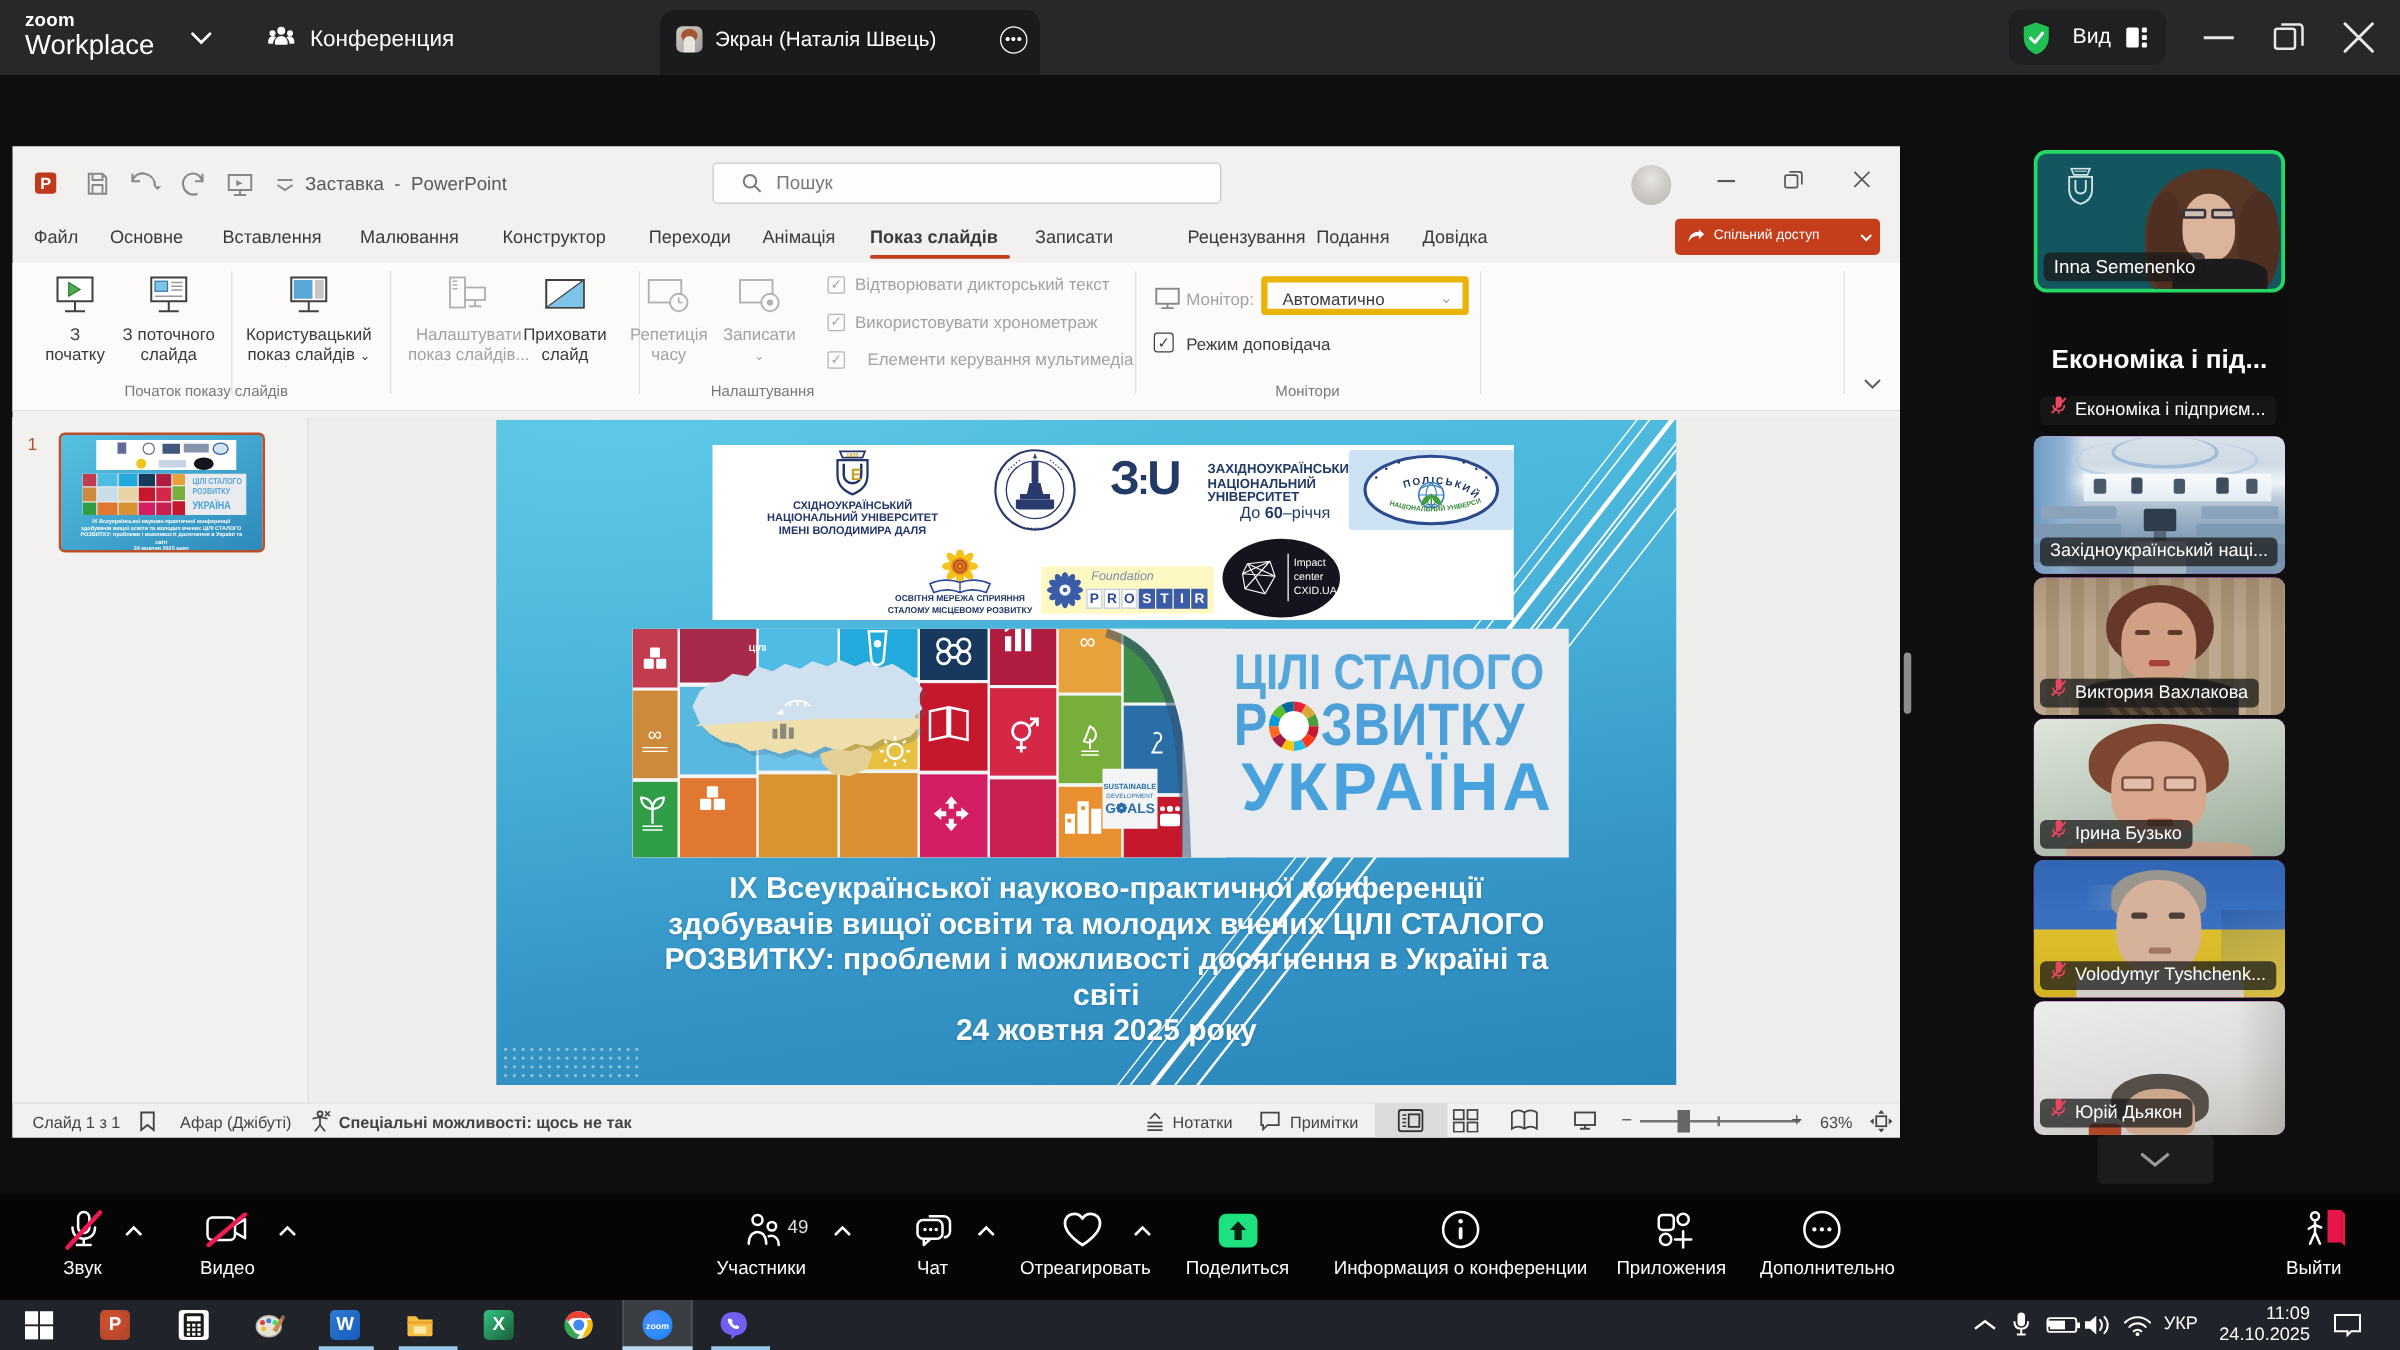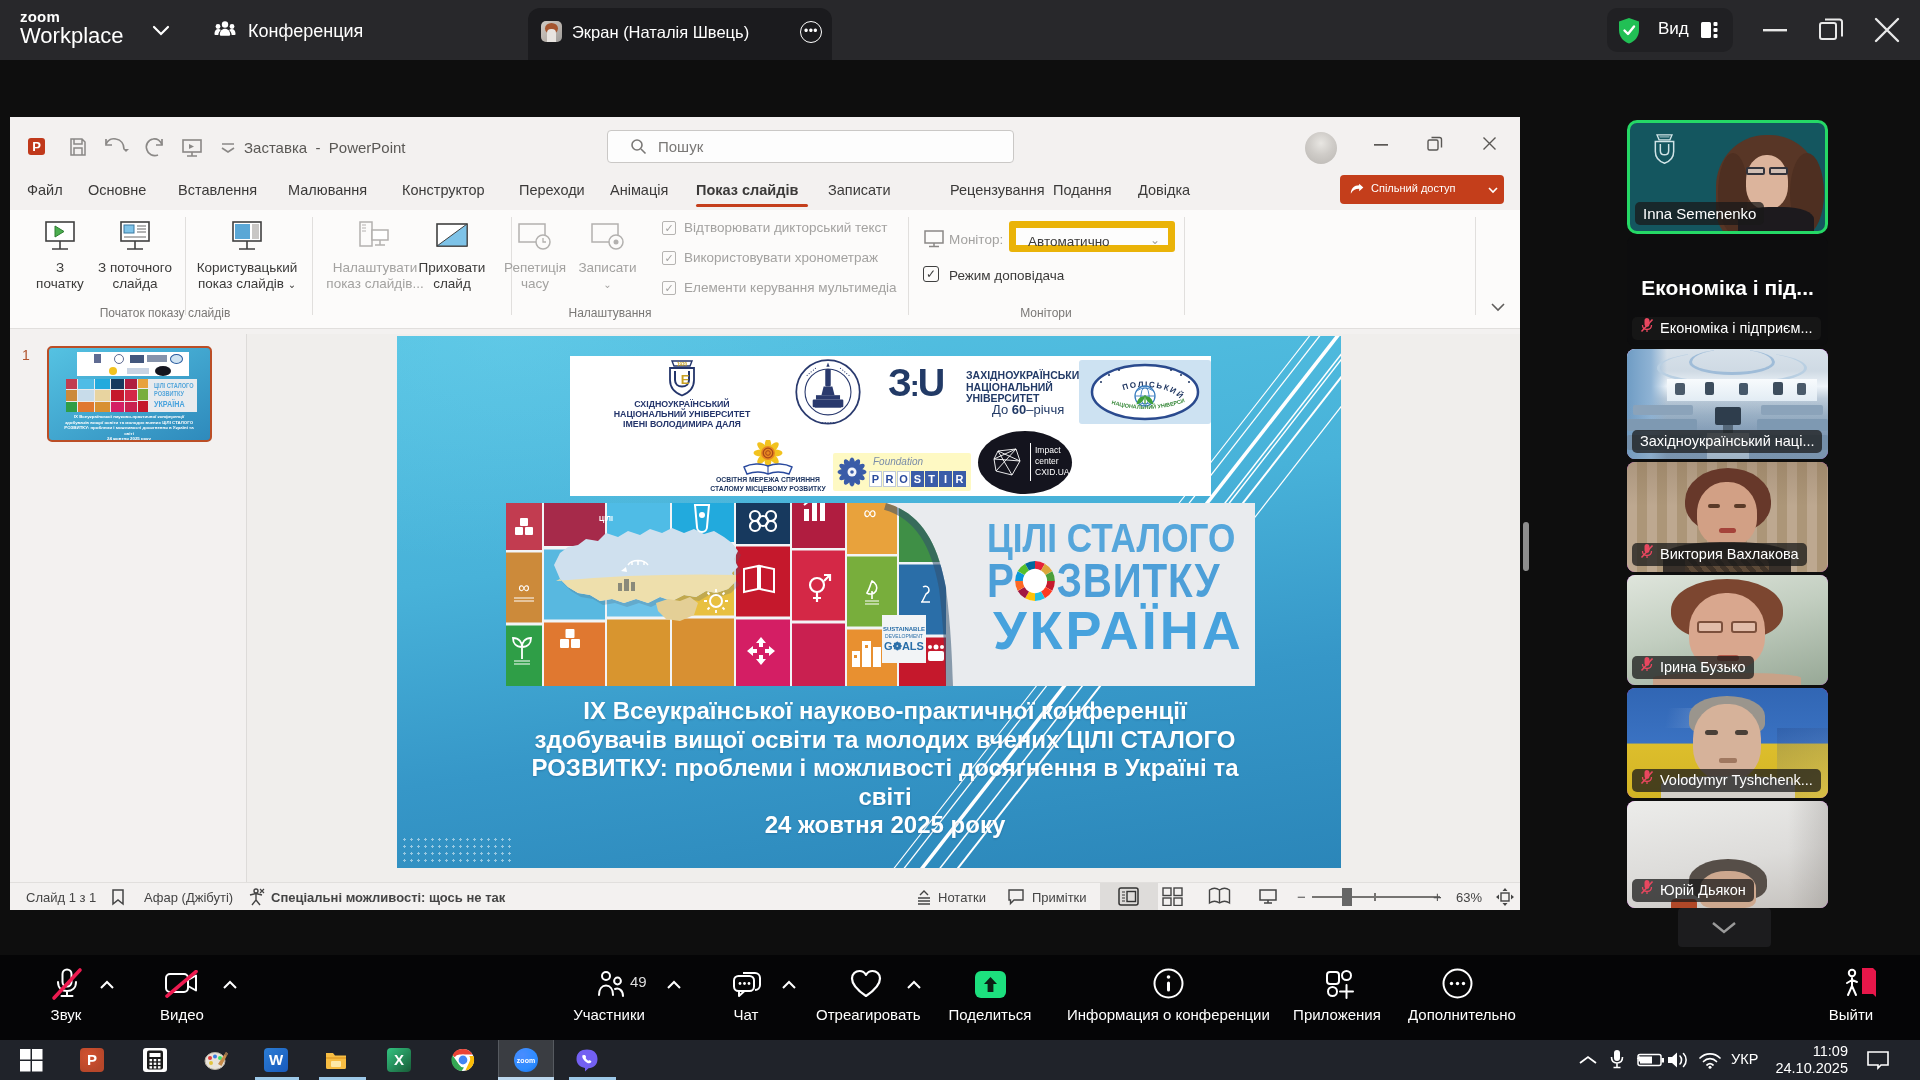--- a/index.html
+++ b/index.html
@@ -23,21 +23,21 @@
   #viewpill { position:absolute; left:1607px; top:8px; width:126px; height:44px; background:#202023; border-radius:10px; }
   #viewpill .vtext { position:absolute; left:51px; top:11px; color:#fff; font-size:17px; }
   .winbtn { position:absolute; top:0; width:46px; height:60px; }
 
   
   #ppt { position:absolute; left:10px; top:117px; width:1510px; height:793px; background:#f3f1f0; }
   #ppt-title { position:absolute; left:0; top:0; width:1510px; height:56px; }
   .ppticon { position:absolute; left:18px; top:21px; width:17px; height:17px; border-radius:3px; background:#c0391b; color:#fff; font-size:13px; font-weight:bold; text-align:center; line-height:17px; }
   .qat { position:absolute; top:19px; color:#8a8886; }
   #ppt-title .doctitle { position:absolute; left:234px; top:22px; font-size:15px; color:#5a5855; }
-  #searchbox { position:absolute; left:560px; top:13px; width:407px; height:33px; background:#fdfdfd; border:1px solid #cac8c6; border-radius:4px; color:#7a7876; font-size:15px;margin-left:37px; }
+  #searchbox { position:absolute; left:560px; top:13px; width:407px; height:33px; background:#fdfdfd; border:1px solid #cac8c6; border-radius:4px; color:#7a7876; font-size:15px; }
   #searchbox .mag { position:absolute; left:22px; top:7px; }
   #searchbox .stext { position:absolute; left:50px; top:7px; }
   #ppt-ava { position:absolute; left:1295px; top:15px; width:32px; height:32px; border-radius:50%; background:radial-gradient(circle at 50% 35%, #e8e6e2 0%, #cfccc8 45%, #b9b6b2 100%); }
 
   
   #menurow { position:absolute; left:0; top:56px; width:1510px; height:37px; font-size:14.5px; color:#3b3a39; }
   #menurow span { position:absolute; top:9px; }
   #sharebtn { position:absolute; left:1330px; top:2px; width:164px; height:29px; background:#c43e1b; border-radius:4px; color:#fff; font-size:14.5px; }
 
   
@@ -274,29 +274,29 @@
       <div class="rbtn dis" style="left:560px;top:8px;width:75px">
         <svg width="40" height="38" viewBox="0 0 40 38">
             <rect x="4" y="6" width="26" height="18" fill="none" stroke="#b3b1af" stroke-width="1.5"></rect>
             <circle cx="28" cy="24" r="7" fill="#fcfbfa" stroke="#b3b1af" stroke-width="1.5"></circle>
             <circle cx="28" cy="24" r="2.5" fill="#b3b1af"></circle>
           </svg>
         <div>Записати<br><span style="font-size:10px">⌄</span></div>
       </div>
       <div class="rcheck" style="left:652px;top:10px;"><span class="cbox">✓</span><span style="margin-left:22px">Відтворювати дикторський текст</span></div>
       <div class="rcheck" style="left:652px;top:40px;"><span class="cbox">✓</span><span style="margin-left:22px">Використовувати хронометраж</span></div>
-      <div class="rcheck" style="left:652px;top:70px;"><span class="cbox">✓</span><span style="margin-left:22px">Елементи керування мультимедіа</span></div>
+      <div class="rcheck" style="left:652px;top:70px;"><span class="cbox">✓</span><span style="margin-left:32px">Елементи керування мультимедіа</span></div>
       <div class="glabel" style="left:500px">Налаштування</div>
 
       <svg style="position:absolute;left:913px;top:19px" width="22" height="20" viewBox="0 0 22 20">
           <rect x="2" y="2" width="18" height="12" fill="none" stroke="#8a8886" stroke-width="1.5"></rect>
           <path d="M11 14 v3 M6 17.5 h10" stroke="#8a8886" stroke-width="1.5"></path>
         </svg>
       <div style="position:absolute;left:939px;top:22px;font-size:13.5px;color:#a3a2a0;">Монітор:</div>
-      <div style="position:absolute;left:999px;top:11px;width:166px;height:31px;background:#fdfdfd;border:7px solid #eab308;border-radius:3px;">
+      <div style="position:absolute;left:999px;top:11px;width:166px;height:31px;background:#fdfdfd;border:5px solid #eab308;border-radius:3px;">
         <span style="position:absolute;left:12px;top:6px;font-size:13.5px;color:#3b3a39;">Автоматично</span>
         <span style="position:absolute;right:8px;top:5px;color:#a3a2a0;font-size:12px;">⌄</span>
       </div>
       <div style="position:absolute;left:913px;top:56px;width:16px;height:16px;border:1.6px solid #404040;border-radius:3px;color:#404040;font-size:12px;line-height:15px;text-align:center;">✓</div>
       <div style="position:absolute;left:939px;top:58px;font-size:13.5px;color:#3b3a39;">Режим доповідача</div>
       <div class="glabel" style="left:936px">Монітори</div>
 
       <svg id="ribchev" width="16" height="11">
           <path d="M2 2 L8 8 L14 2" stroke="#605e5c" stroke-width="1.6" fill="none"></path>
         </svg>

